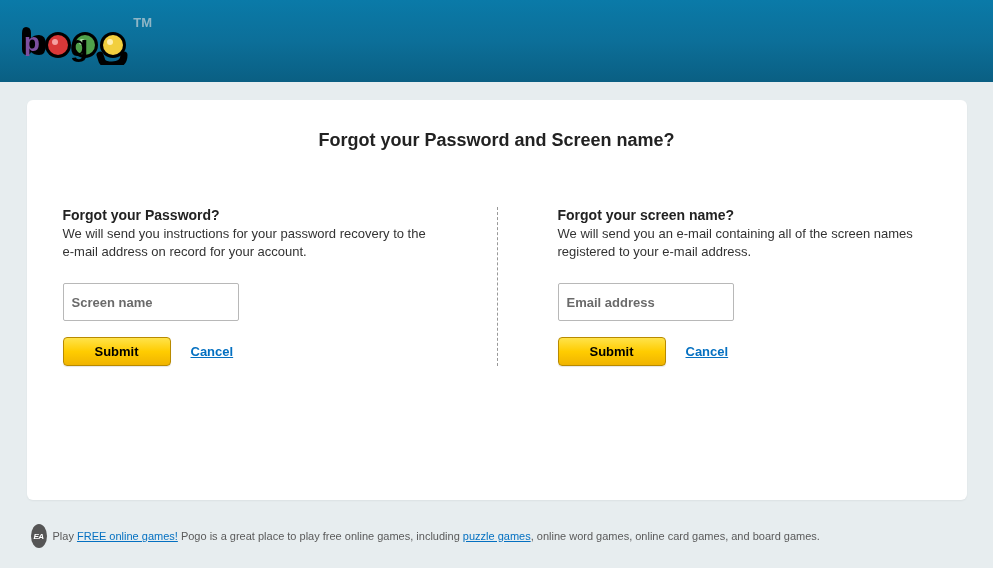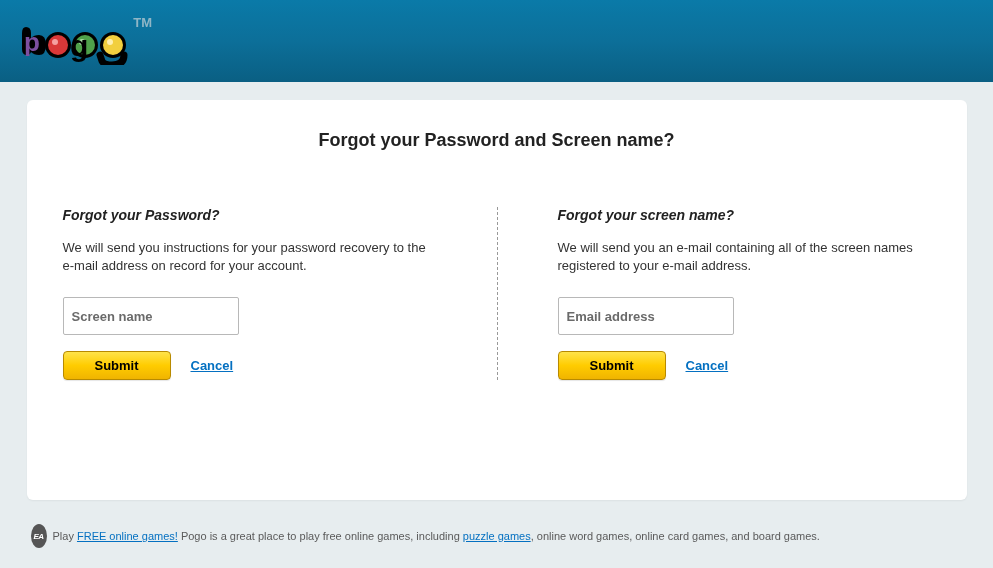--- a/index.html
+++ b/index.html
@@ -57,22 +57,21 @@
       padding-right: 60px;
     }
     .col-right {
       padding-left: 60px;
       border-left: 1px dashed #999;
     }
     .section-title {
       font-size: 14px;
       font-weight: bold;
       color: #222;
-      margin-bottom: 16px;
-      font-style: italic;
+      margin-bottom: 2px;
     }
     .section-text {
       font-size: 13px;
       color: #333;
       line-height: 1.4;
       margin-bottom: 22px;
     }
     input[type="text"] {
       width: 176px;
       height: 24px;

